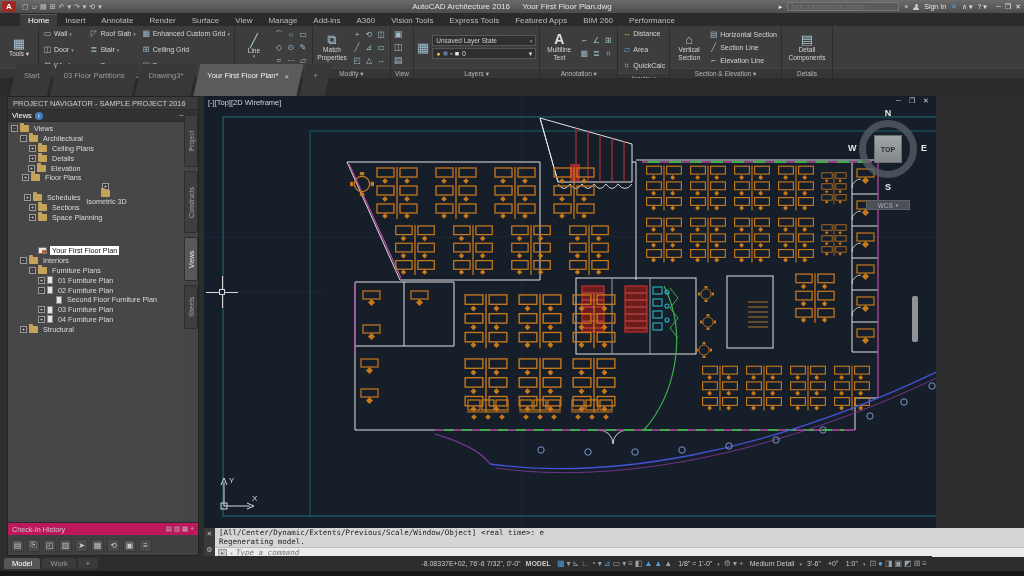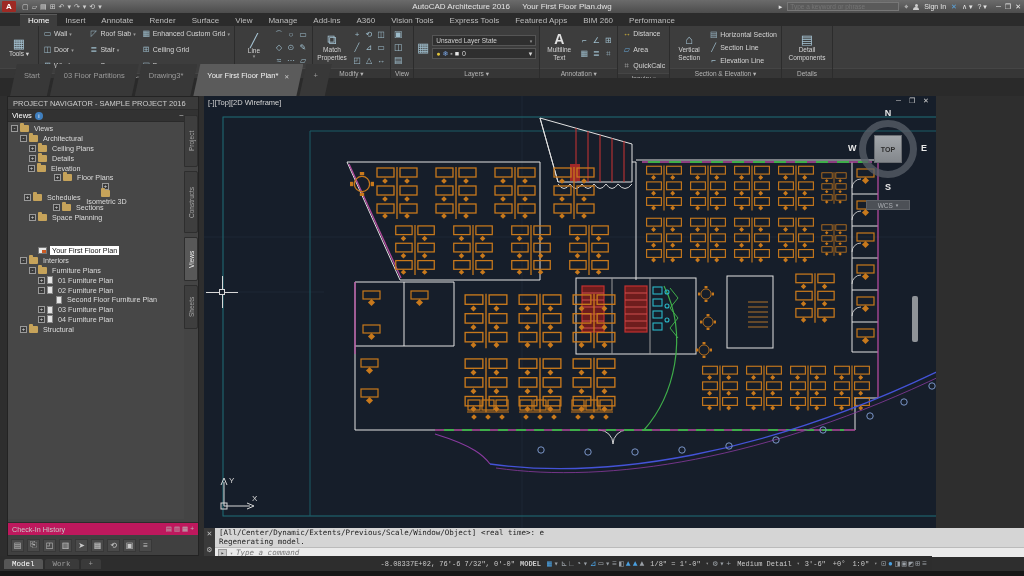--- a/index.html
+++ b/index.html
@@ -114,21 +114,21 @@
   .cmd-main{flex:1;display:flex;flex-direction:column;}
   .cmd-hist{flex:1;background:#d5d5d5;color:#1c1c1c;font-family:"DejaVu Sans Mono",monospace;font-size:7.5px;
     line-height:8.5px;padding:1px 4px;white-space:pre;}
   .cmd-input{height:11px;background:#ebebeb;border-top:1px solid #bbb;display:flex;align-items:center;
     font-family:"DejaVu Sans Mono",monospace;font-size:7.5px;color:#777;padding:0 3px;gap:3px;}
   .cmd-input .pic{width:9px;height:8px;background:#c9c9c9;border:1px solid #9a9a9a;font-size:6px;color:#444;
     display:flex;align-items:center;justify-content:center;}
   .cmd-input .ph{font-style:italic;}
   
   .statusbar{position:absolute;left:0;top:556px;width:932px;height:15px;background:#2d2d2d;display:flex;
-    align-items:center;font-size:7px;color:#b9b9b9;padding:0 4px;gap:3px;font-family:Liberation Mono, monospace;}
+    align-items:center;font-size:7px;color:#b9b9b9;padding:0 4px;gap:3px;}
   .ltab{padding:1px 8px;border-radius:2px 2px 0 0;background:#3a3a3a;color:#9a9a9a;font-size:7.5px;cursor:default;}
   .ltab.active{background:#565656;color:#fff;}
   .sic{display:flex;align-items:center;font-size:8px;color:#9aa0a6;padding:0 1px;cursor:default;}
   .sic.on{color:#4aa0e0;}
   .stext{color:#c9c9c9;white-space:nowrap;padding:0 2px;cursor:default;}
   .ddsm{font-size:5px;color:#999;}
   .coords{margin-left:auto;color:#c9c9c9;white-space:nowrap;}
   .bottomstrip{position:absolute;left:0;top:571px;width:1024px;height:5px;background:#161616;}
   
   .bubble{fill:none;stroke:#7a95c8;stroke-width:1;}
@@ -454,36 +454,36 @@
           <div class="trow" style="padding-left: 21px;">
             <span class="texp">+</span>
             <span class="ticon ic-folder"></span>
             <span class="tlabel">Details</span>
           </div>
           <div class="trow" style="padding-left: 20px;">
             <span class="texp">+</span>
             <span class="ticon ic-folder"></span>
             <span class="tlabel">Elevation</span>
           </div>
-          <div class="trow" style="padding-left: 14px; margin-left: 32px;">
+          <div class="trow" style="padding-left: 14px;">
             <span class="texp">+</span>
             <span class="ticon ic-folder"></span>
             <span class="tlabel">Floor Plans</span>
           </div>
           <div class="trow" style="padding-left: 21px; flex-direction: column;">
             <span class="texp">+</span>
             <span class="ticon ic-folder"></span>
             <span class="tlabel">Isometric 3D</span>
           </div>
           <div class="trow" style="padding-left: 16px;">
             <span class="texp">+</span>
             <span class="ticon ic-folder"></span>
             <span class="tlabel">Schedules</span>
           </div>
-          <div class="trow" style="padding-left: 21px; margin-left: 24px;">
+          <div class="trow" style="padding-left: 21px;">
             <span class="texp">+</span>
             <span class="ticon ic-folder"></span>
             <span class="tlabel">Sections</span>
           </div>
           <div class="trow" style="padding-left: 21px;">
             <span class="texp">+</span>
             <span class="ticon ic-folder"></span>
             <span class="tlabel">Space Planning</span>
           </div>
           <div class="trow selected" style="padding-left: 21px; margin-top: 24px;">

